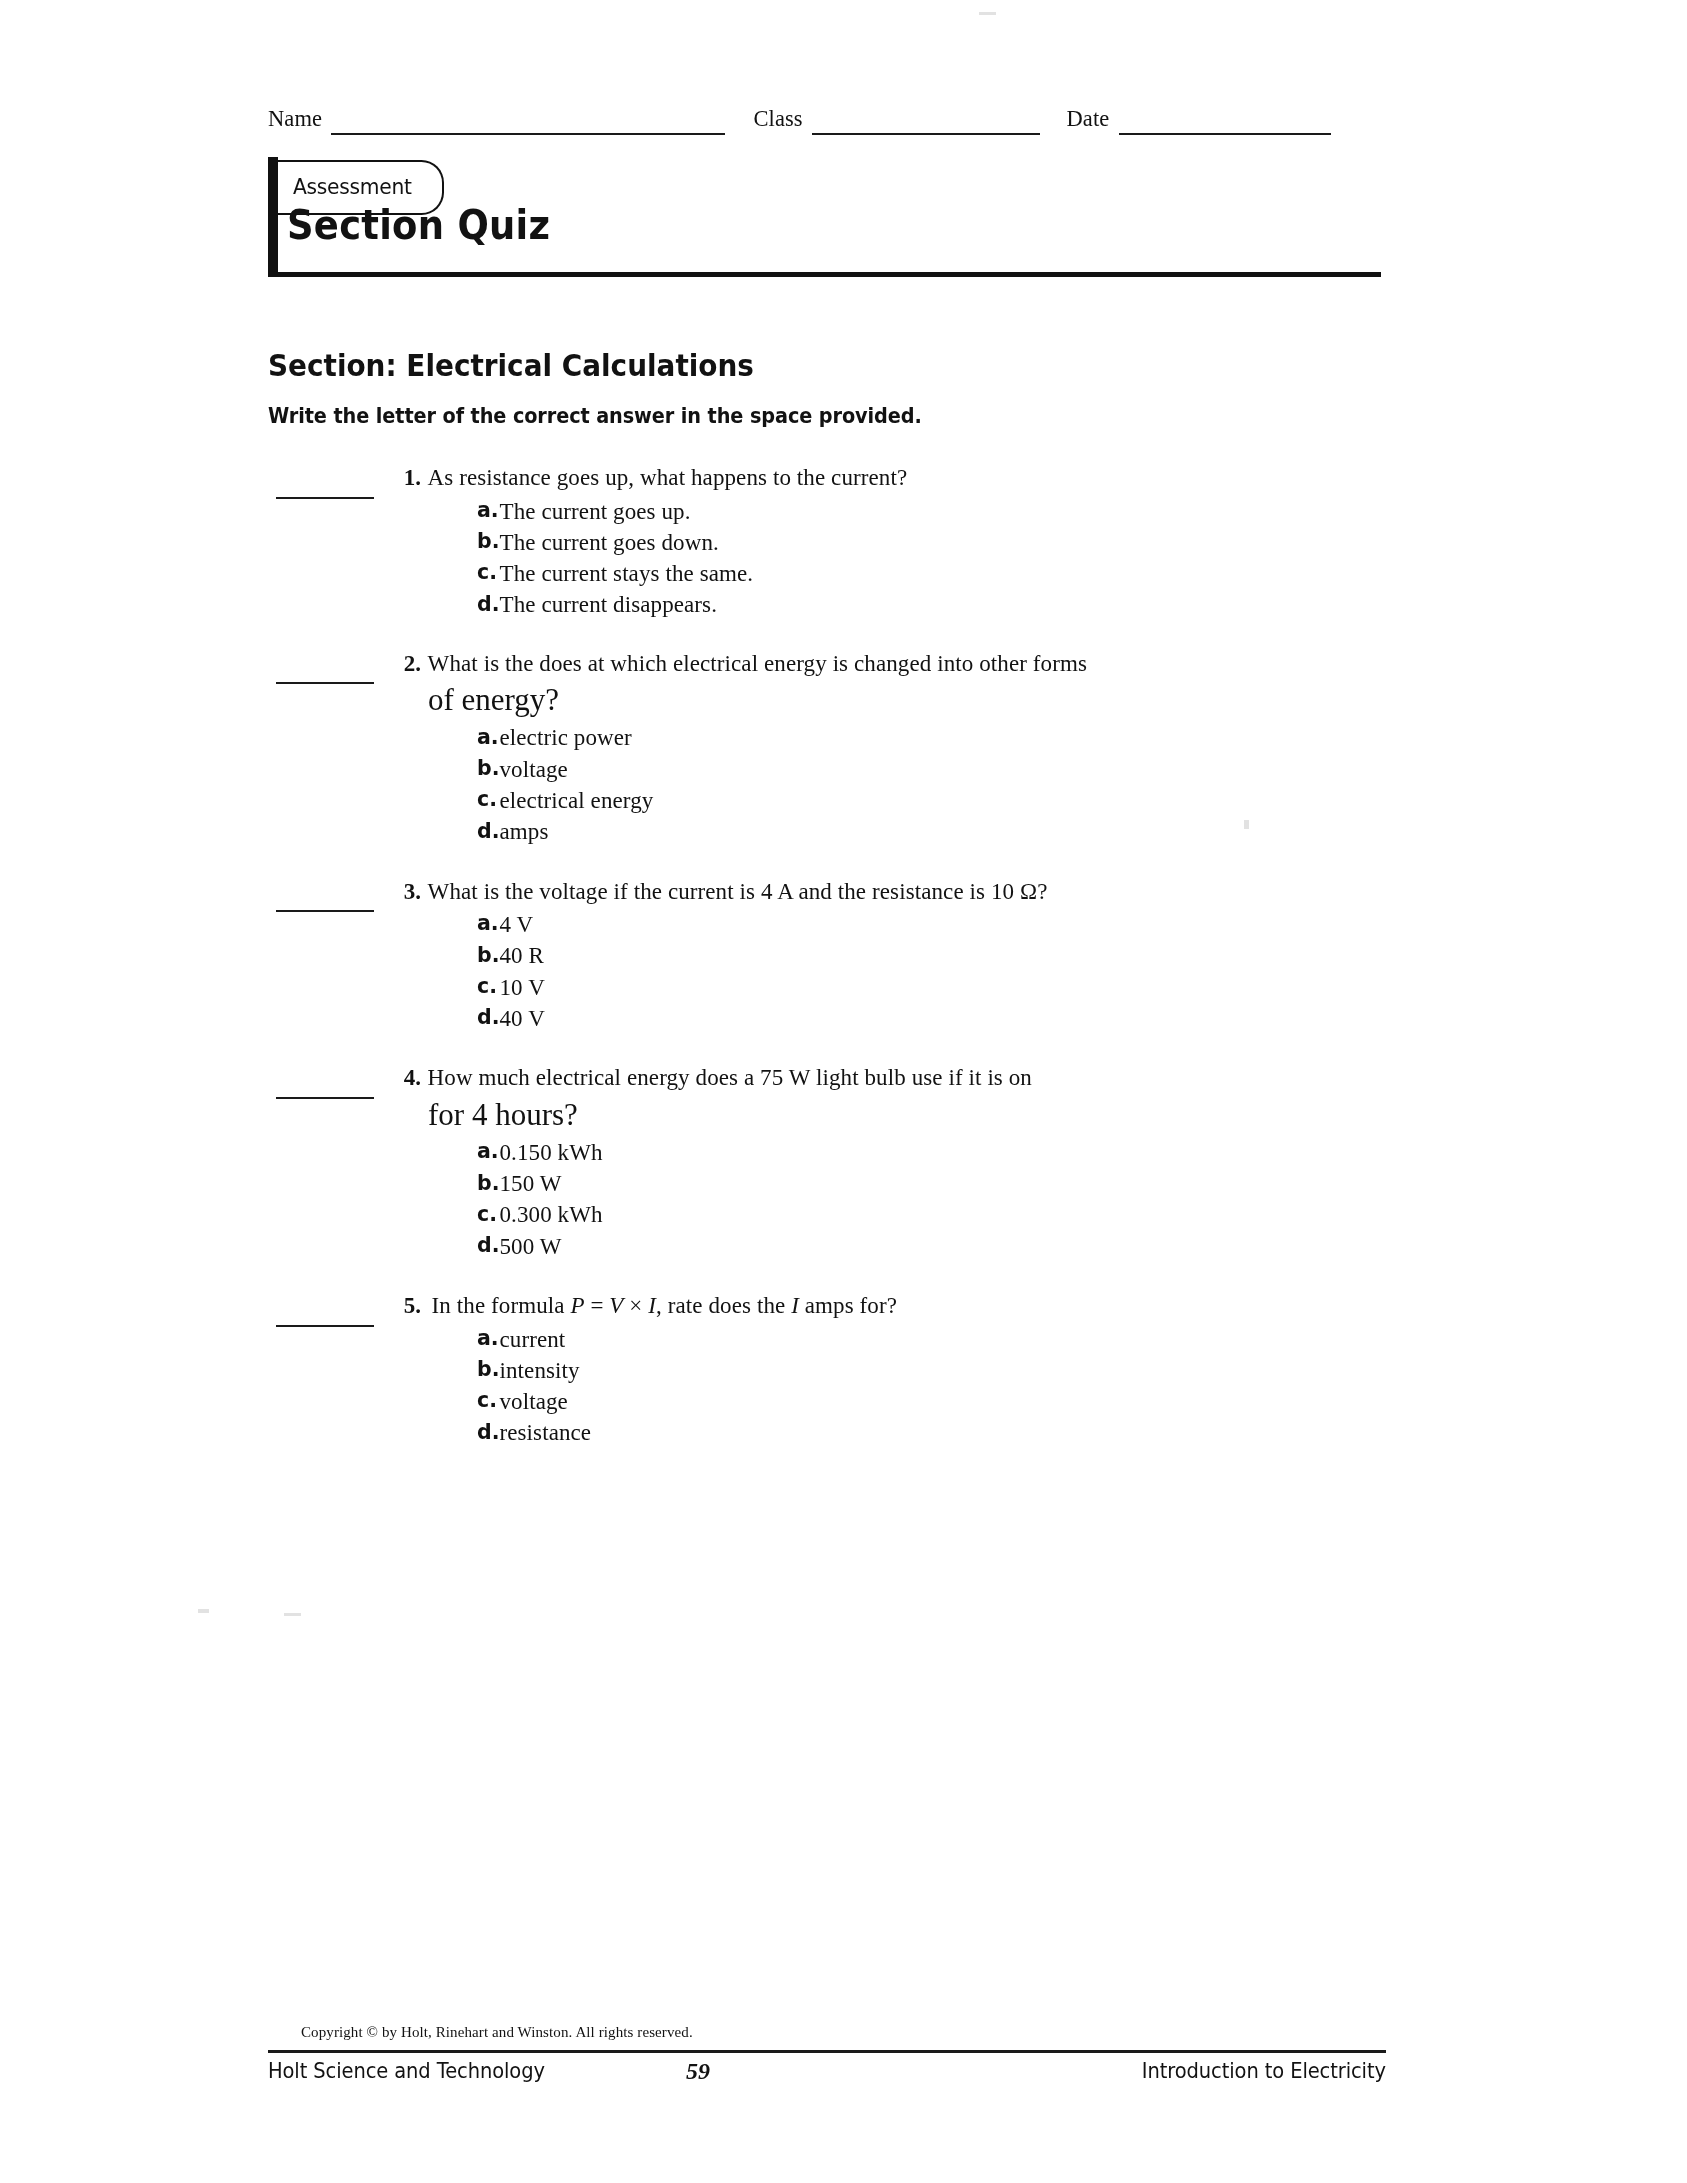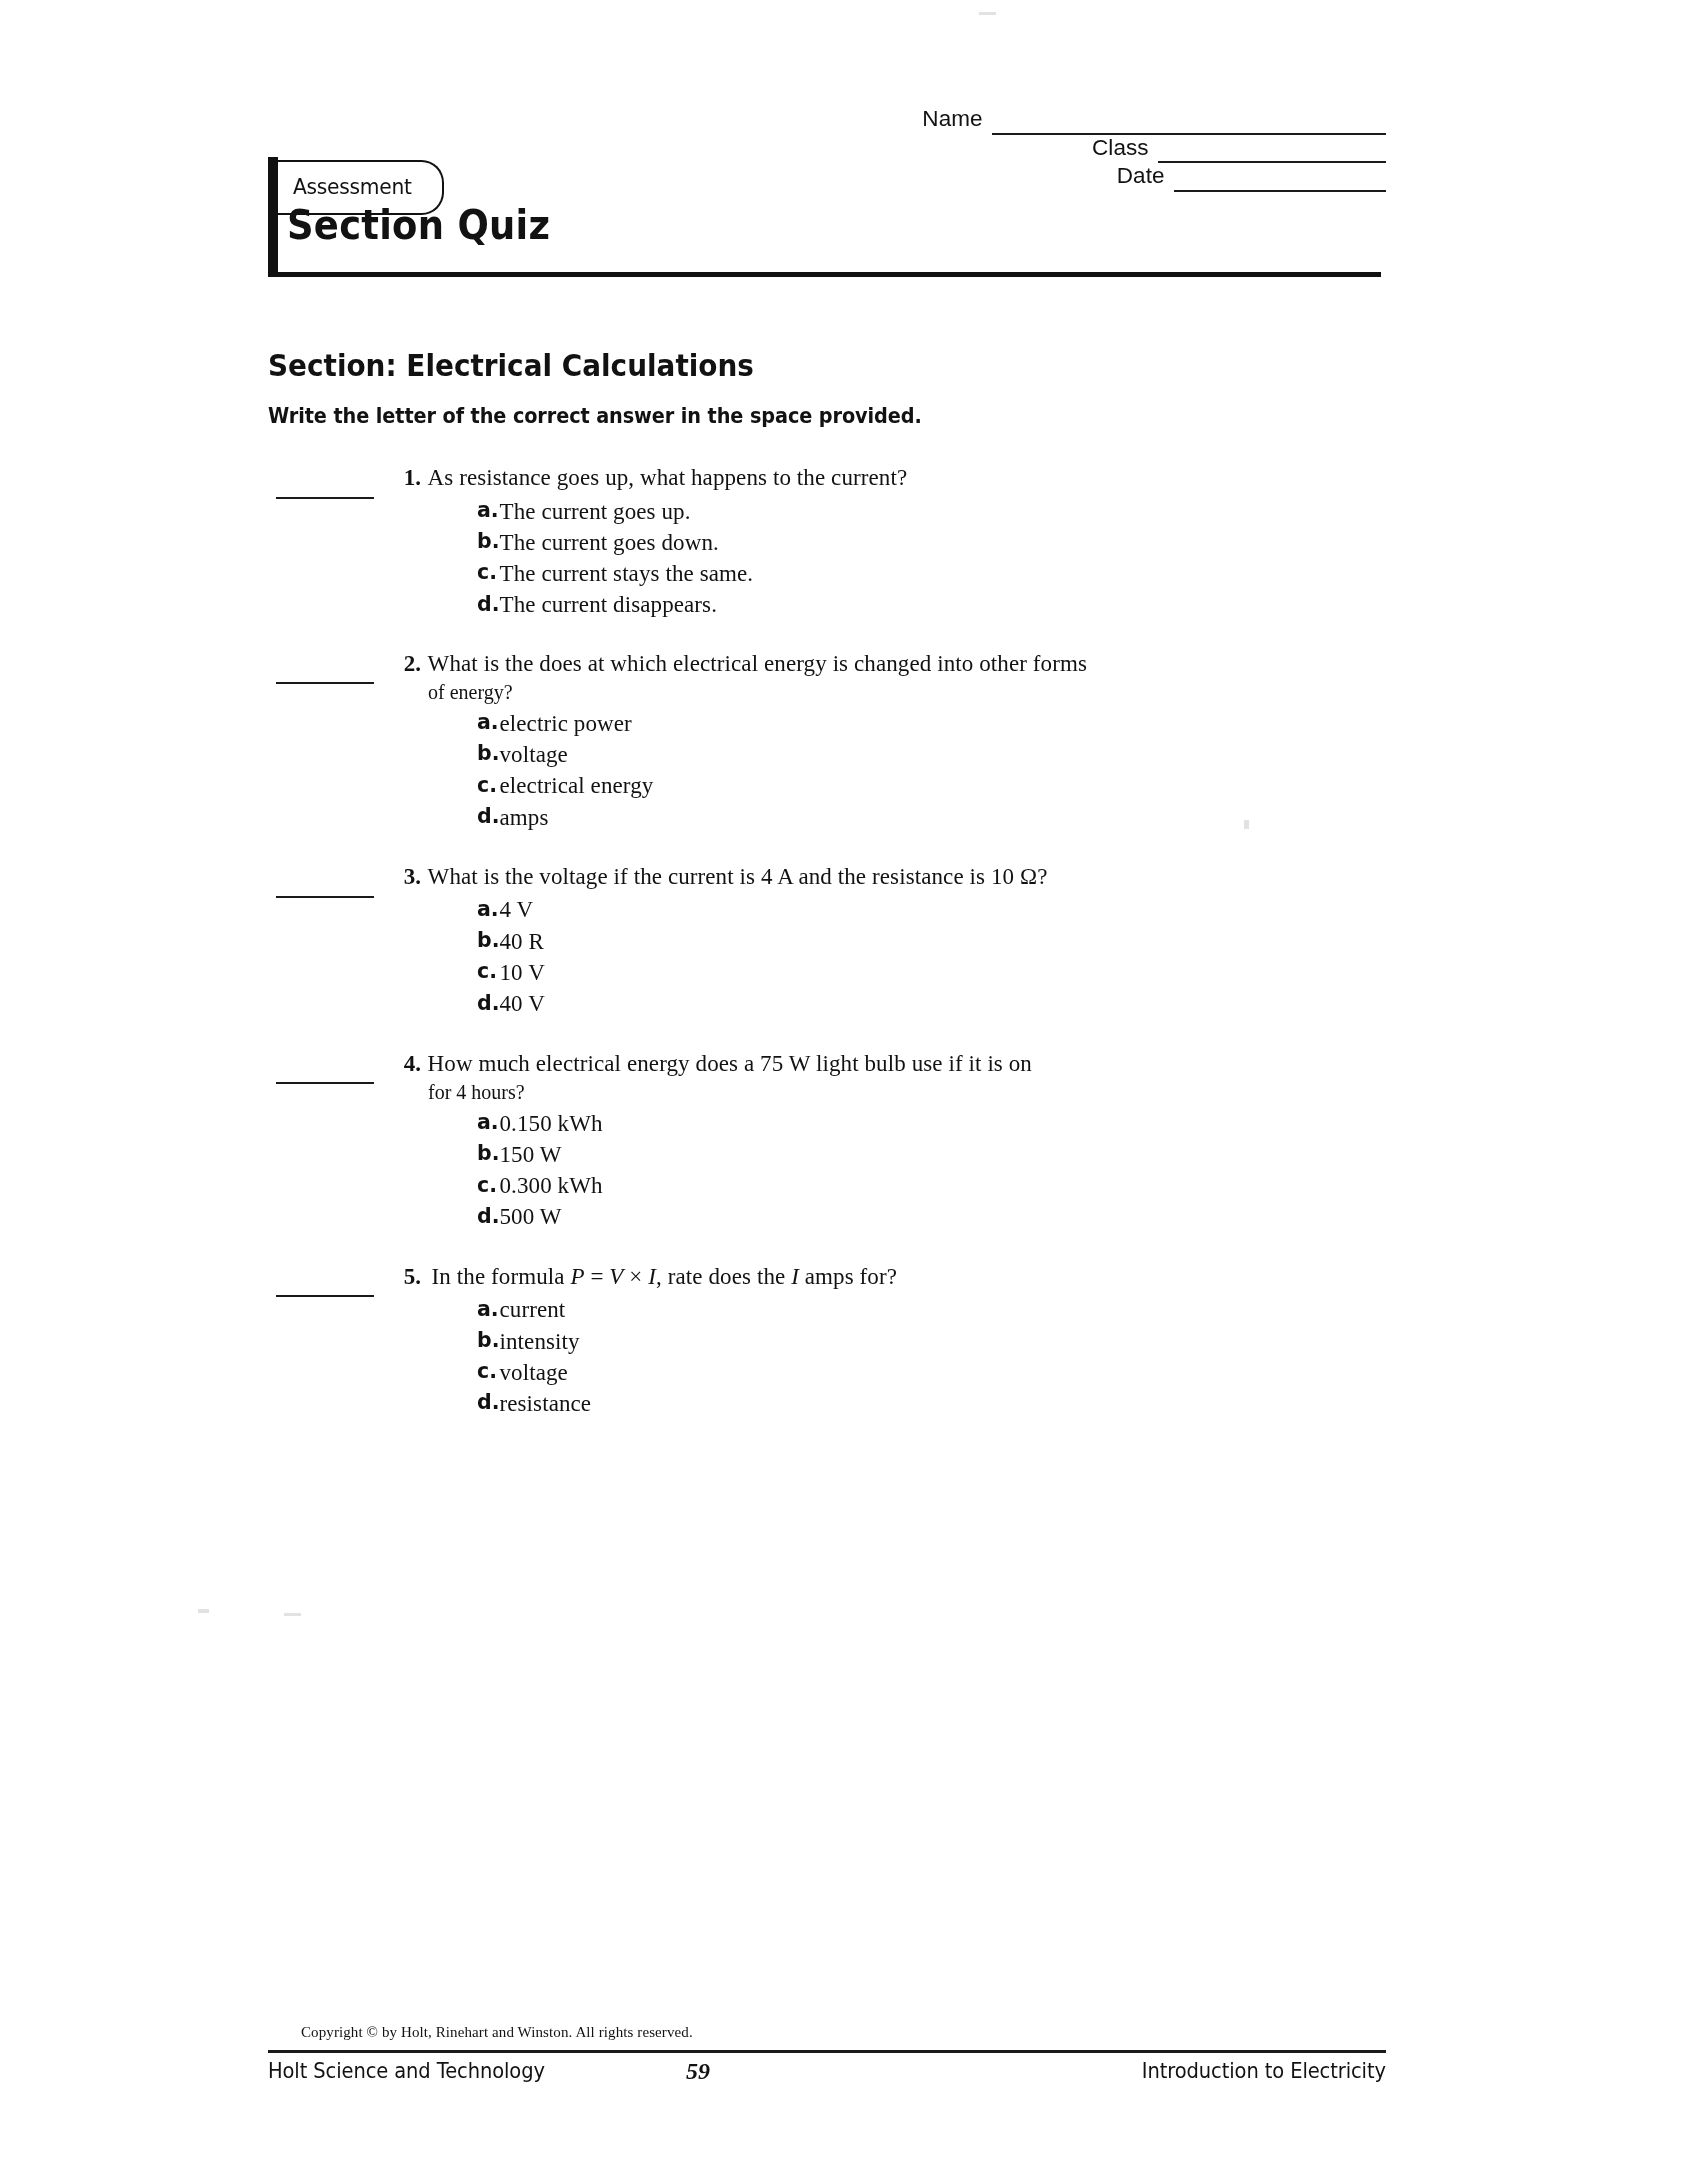--- a/index.html
+++ b/index.html
@@ -18,24 +18,23 @@
   }
 
   
   .idrow {
     position: absolute;
     left: 268px;
     top: 106px;
     width: 1118px;
     display: flex;
     align-items: flex-end;
-    font-family: Liberation Sans, sans-serif;
+    font-family: Liberation Serif, serif;
     font-size: 22.5px;
     letter-spacing: 0.1px;
-    flex-direction: column;
   }
   .idfield { display: flex; align-items: flex-end; }
   .idlabel { white-space: nowrap; padding-bottom: 2.6px; }
   .idrule {
     border-bottom: 2px solid #1a1a1a;
     margin-left: 9.3px;
     height: 0.7px;
   }
   .rule-name  { width: 394px; }
   .rule-class { width: 228px; }
@@ -170,21 +169,21 @@
     letter-spacing: 0px;
   }
   .q-text {
     flex: 1 1 auto;
     font-size: 23px;
     letter-spacing: 0.1px;
   }
   .q-text i { font-style: italic; }
   .q-cont {
     padding-left: 37px;
-    font-size: 20px;
+    font-size: 31px;
     line-height: 1.33;
   }
   .choices {
     margin-top: 2px;
     padding-left: 86px;
   }
   .choice {
     display: flex;
     line-height: 1.36;
     font-size: 23px;

